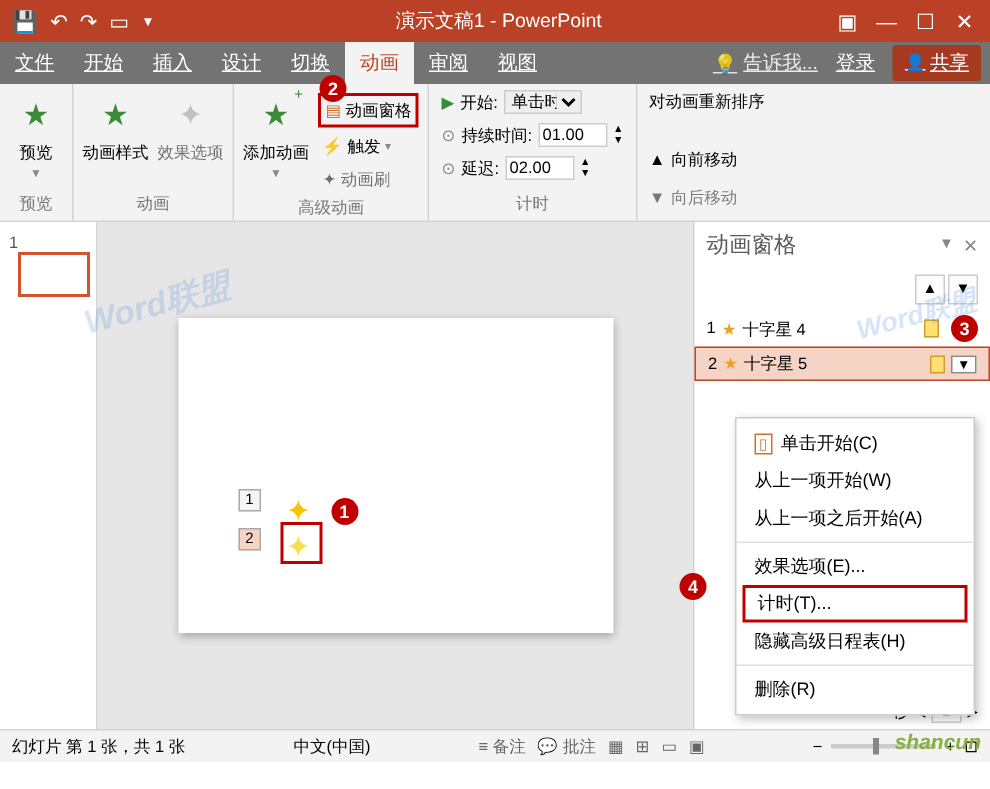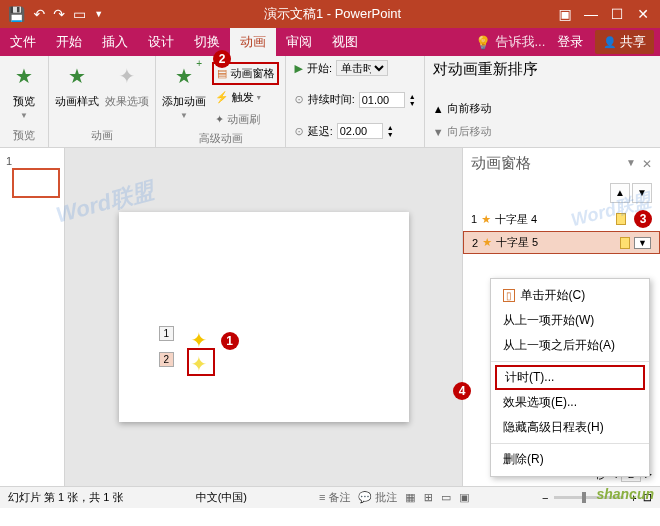--- a/index.html
+++ b/index.html
@@ -5,21 +5,21 @@
 * { margin: 0; padding: 0; box-sizing: border-box; font-family: "Microsoft YaHei", sans-serif; }
 body { width: 660px; height: 526px; background: #fff; overflow: hidden; font-size: 12px; }
 
 .titlebar { height: 28px; background: #ba4125; display: flex; align-items: center; color: #fff; }
 .qat { display: flex; gap: 8px; padding: 0 8px; align-items: center; }
 .qat span { font-size: 14px; cursor: pointer; }
 .title { flex: 1; text-align: center; font-size: 13px; }
 .winctrl { display: flex; gap: 4px; padding-right: 6px; }
 .winctrl span { width: 22px; text-align: center; font-size: 14px; cursor: pointer; }
 
-.menubar { height: 28px; background: #be185d; display: flex; align-items: center; color: #fff; font-size: 13px; }
+.menubar { height: 28px; background: #737373; display: flex; align-items: center; color: #fff; font-size: 13px; text-decoration: underline; }
 .menubar .tab { padding: 0 10px; height: 28px; line-height: 28px; cursor: pointer; position: relative; }
 .menubar .tab.active { background: #f3f3f3; color: #b7472a; }
 .menubar .spacer { flex: 1; }
 .menubar .right { display: flex; align-items: center; gap: 4px; padding-right: 6px; }
 .menubar .share { background: #a63a20; padding: 0 8px; height: 24px; line-height: 24px; border-radius: 2px; display: flex; align-items: center; gap: 3px; }
 
 .callout { position: absolute; width: 18px; height: 18px; border-radius: 50%; background: #c00000; color: #fff; text-align: center; line-height: 18px; font-size: 12px; font-weight: bold; z-index: 100; }
 
 .ribbon { height: 92px; background: #f3f3f3; border-bottom: 1px solid #d4d4d4; display: flex; position: relative; }
 .rgroup { border-right: 1px solid #d4d4d4; padding: 4px 6px; display: flex; flex-direction: column; justify-content: space-between; }
@@ -187,24 +187,25 @@
       <span>持续时间:</span>
       <input value="01.00" style="">
       <span class="spin">▲<br>▼</span>
     </div>
     <div class="row">
       <span style="color:#888">⊙</span>
       <span>延迟:</span>
       <input value="02.00" style="">
       <span class="spin">▲<br>▼</span>
     </div>
+    <div class="label">计时</div>
   </div>
 
   <div class="rgroup reorder" style="border-right:none">
-    <div style="font-size:15px;margin-bottom:18px">对动画重新排序</div>
+    <div style="font-size:11px;margin-bottom:18px">对动画重新排序</div>
     <div class="row">
       <span>▲</span>
       <span>向前移动</span>
     </div>
     <div class="row" style="opacity:0.5">
       <span>▼</span>
       <span>向后移动</span>
     </div>
   </div>
 </div>
@@ -260,22 +261,22 @@
     </div>
 
     <div class="ctx">
       <div class="mi">
         <span style="color:#d07030;border:1px solid #d07030;padding:0 2px;font-size:10px">▯</span>
         <span>单击开始(C)</span>
       </div>
       <div class="mi">从上一项开始(W)</div>
       <div class="mi">从上一项之后开始(A)</div>
       <div class="sep"></div>
+      <div class="mi">效果选项(E)...</div>
       <div class="mi boxed">计时(T)...</div>
-      <div class="mi">效果选项(E)...</div>
       <div class="mi">隐藏高级日程表(H)</div>
       <div class="sep"></div>
       <div class="mi">删除(R)</div>
     </div>
     <div class="callout" style="left:-10px;top:234px">4</div>
 
     <div class="wm" style="right:8px;top:50px;font-size:18px">Word联盟</div>
 
     <div class="pane-foot">
       <span>秒</span>

